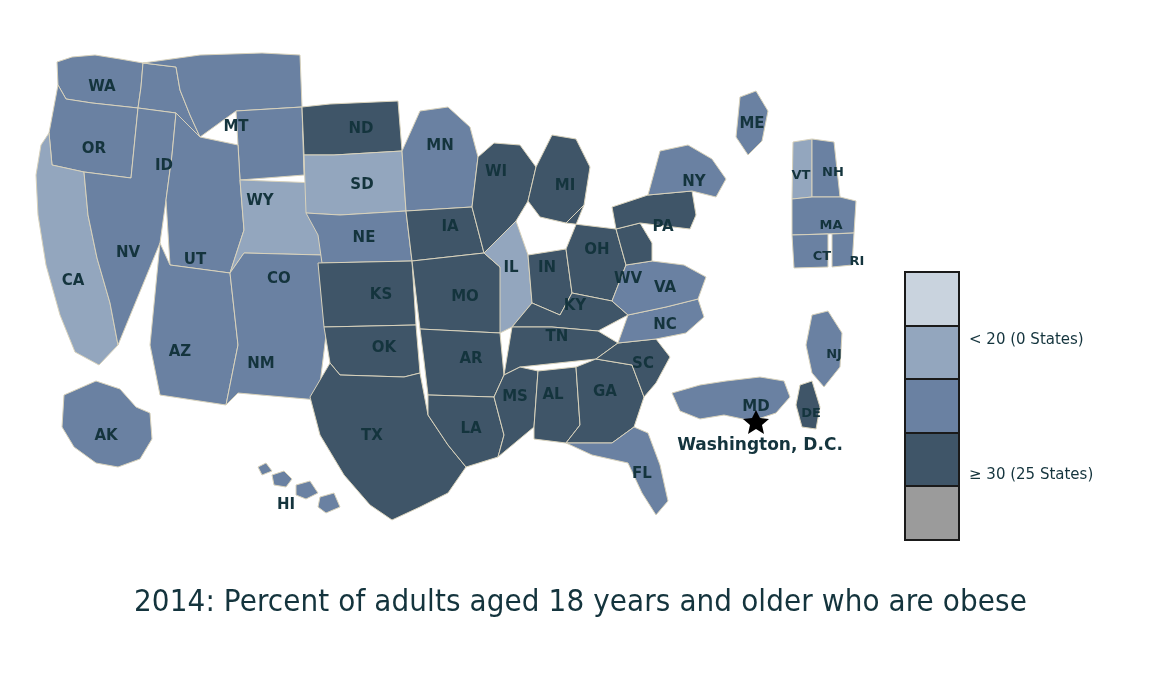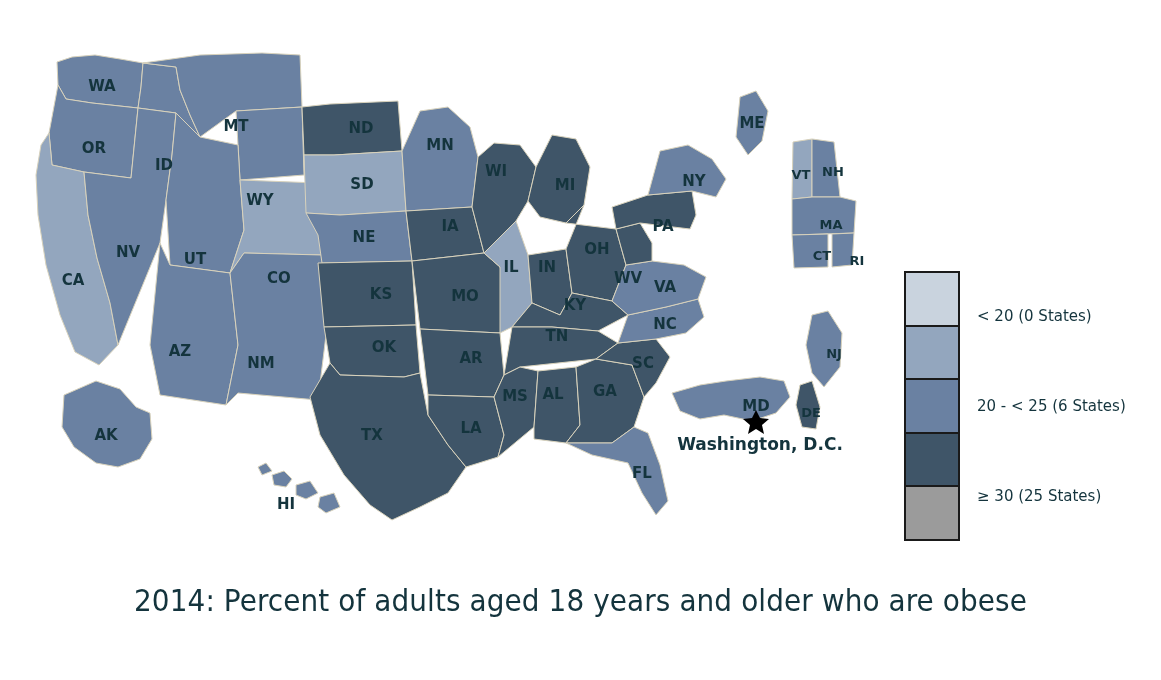--- a/index.html
+++ b/index.html
@@ -35,21 +35,21 @@
     display:flex;flex-direction:column;
   }
   .legend-swatch{flex:1 1 0;border-bottom:2px solid #1a1a1a;}
   .legend-swatch:last-child{border-bottom:none;}
   #legend-labels{
     position:absolute;left:56px;top:0;width:196px;height:270px;
     display:flex;flex-direction:column;
   }
   .legend-label{
     flex:1 1 0;display:flex;align-items:center;
-    padding-left:17px;box-sizing:border-box;
+    padding-left:9px;box-sizing:border-box;
     font-size:15px;color:#14343d;white-space:nowrap;
     font-family:"DejaVu Sans","Liberation Sans",sans-serif;
   }
 
   
   #title{
     position:absolute;left:0;top:582px;width:1161px;
     text-align:center;
     font-family:"DejaVu Sans Condensed","DejaVu Sans","Liberation Sans",sans-serif;
     font-size:31px;color:#14343d;letter-spacing:.1px;
@@ -179,20 +179,19 @@
   <div id="legend">
     <div id="legend-swatches">
         <div class="legend-swatch" style="background: rgb(201, 211, 222);"></div>
         <div class="legend-swatch" style="background: rgb(147, 166, 190);"></div>
         <div class="legend-swatch" style="background: rgb(106, 129, 162);"></div>
         <div class="legend-swatch" style="background: rgb(63, 85, 104);"></div>
         <div class="legend-swatch" style="background: rgb(155, 155, 155);"></div>
       </div>
     <div id="legend-labels">
         <div class="legend-label">&lt; 20 (0 States)</div>
-        <div class="legend-label">20 - &lt; 25 (6 States)</div>
         <div class="legend-label">≥ 30 (25 States)</div>
       </div>
   </div>
 
   <div id="title">2014: Percent of adults aged 18 years and older who are obese</div>
 
 </div>
 
 </body></html>

